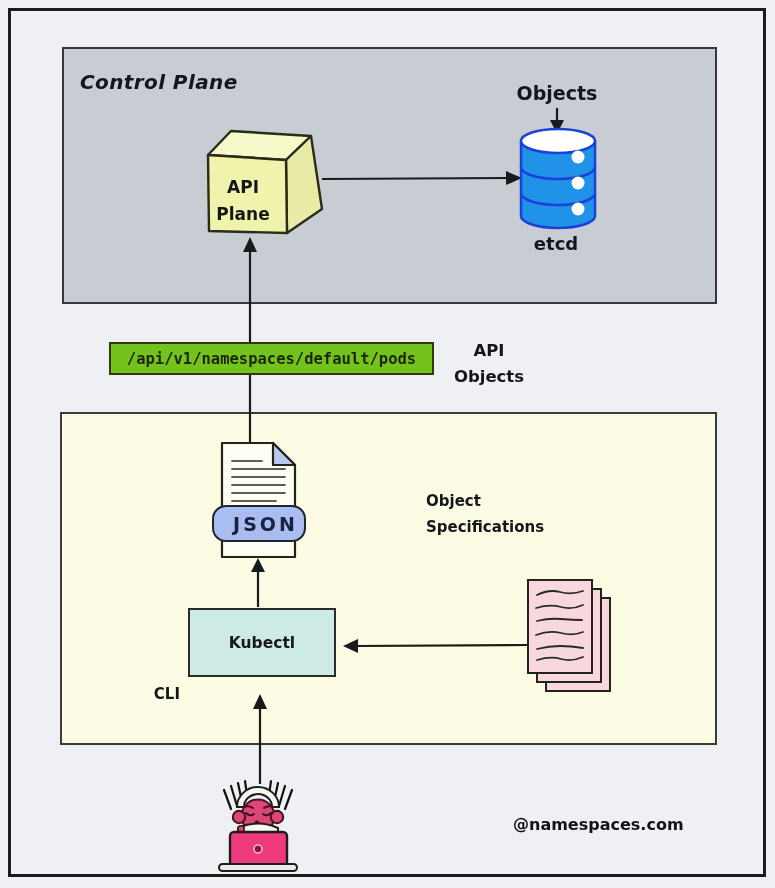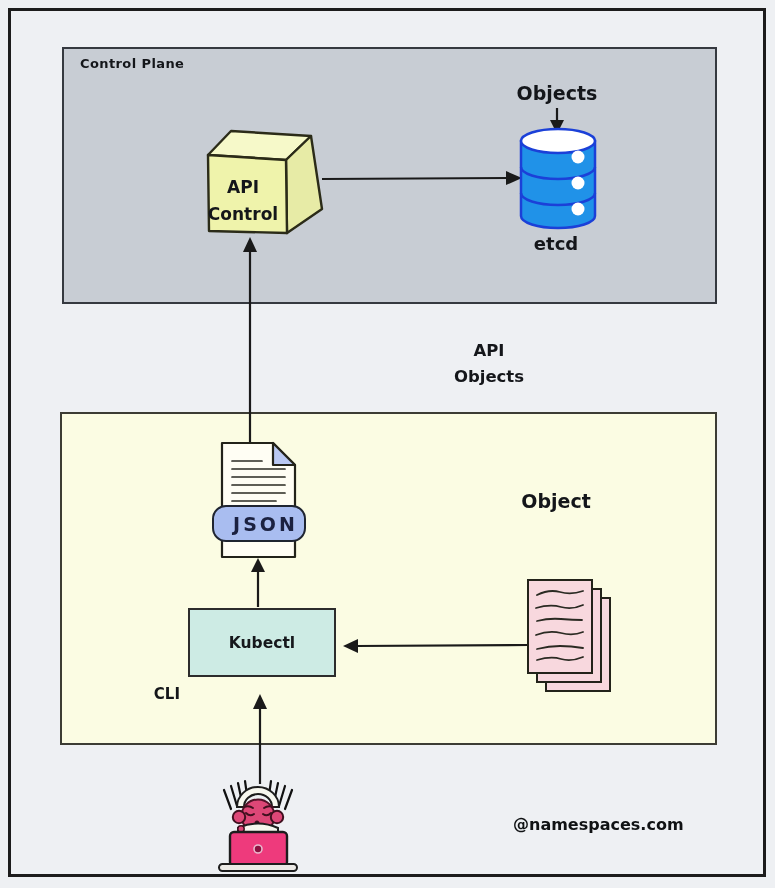--- a/index.html
+++ b/index.html
@@ -25,21 +25,21 @@
   .panel{position:absolute; box-sizing:border-box; z-index:1;}
   .control-plane{
     left:62px; top:47px; width:655px; height:257px;
     background:var(--control-plane-bg); border:2px solid #35393f;
   }
   .workspace{
     left:60px; top:412px; width:657px; height:333px;
     background:var(--workspace-bg); border:2px solid #3c3c34;
   }
   .lbl{position:absolute; color:#14161a; z-index:3; white-space:nowrap;}
-  .cp-title{left:80px; top:56px; font-size:13px; letter-spacing:.4px; font-weight:bold;}
+  .cp-title{left:80px; top:70px; font-size:20px; letter-spacing:.4px; font-weight:bold;font-style:italic;}
   .objects-lbl{left:507px; top:82px; width:100px; text-align:center; font-size:19px; font-weight:bold;}
   .etcd-lbl{left:506px; top:233px; width:100px; text-align:center; font-size:18px; font-weight:bold;}
   .cube-lbl{left:193px; top:174px; width:100px; text-align:center; font-size:17px; line-height:27px; font-weight:bold;}
   .api-path{
     position:absolute; left:109px; top:342px; width:325px; height:33px; z-index:3;
     background:var(--api-path-bg); border:2.5px solid var(--api-path-border);
     box-sizing:border-box; display:flex; align-items:center; justify-content:center;
     font-family:"DejaVu Sans Mono", monospace; font-weight:bold; font-size:15.5px; color:#1c2606;
   }
   .api-resource{left:437px; top:338px; width:104px; text-align:center; font-size:16.5px; line-height:26px; font-weight:bold;}
@@ -49,21 +49,21 @@
     background:var(--kubectl-bg); border:2px solid #2c2c2c; box-sizing:border-box;
     display:flex; align-items:center; justify-content:center;
     font-size:15.5px; font-weight:bold; color:#16181c;
   }
   .json-badge{
     position:absolute; left:212px; top:505px; width:94px; height:37px; z-index:3;
     background:var(--json-badge-bg); border:2.5px solid #1f2531; border-radius:14px;
     box-sizing:border-box; display:flex; align-items:center; justify-content:center;
     font-size:19px; font-weight:bold; letter-spacing:3px; color:#1b2140;padding-left:13px;
   }
-  .obj-specs{left:426px; top:489px; width:260px; text-align:center; font-size:19px; line-height:25.5px; font-weight:bold;}
+  .obj-specs{left:426px; top:489px; width:260px; text-align:left; font-size:15px; line-height:25.5px; font-weight:bold;}
   .watermark{left:513px; top:815px; font-size:16px; font-weight:bold; color:#101214;}
   svg.overlay{position:absolute; left:0; top:0; z-index:2; pointer-events:none;}
 </style>
 </head>
 <body>
 
 <div class="stage">
 
   <div class="frame"></div>
 
@@ -172,35 +172,37 @@
       <rect x="230" y="832" width="57" height="34" rx="4" style="fill:var(--laptop-pink)" stroke="#1d1d1d" stroke-width="2.4"></rect>
       <circle cx="258" cy="849" r="4" fill="#8c1140" stroke="#e9b9cd" stroke-width="1.6"></circle>
       <rect x="219" y="864" width="78" height="7" rx="3.5" fill="#eceae6" stroke="#1d1d1d" stroke-width="2"></rect>
     </g>
   </svg>
 
   <div class="lbl cp-title">Control Plane</div>
 
   <div class="lbl cube-lbl">
     <div>API</div>
-    <div>Control</div>
+    <div>Plane</div>
   </div>
 
   <div class="lbl objects-lbl">Objects</div>
   <div class="lbl etcd-lbl">etcd</div>
 
+  <div class="api-path">/api/v1/namespaces/default/pods</div>
 
   <div class="lbl api-resource">
     <div>API</div>
     <div>Objects</div>
   </div>
 
   <div class="json-badge">JSON</div>
 
   <div class="lbl obj-specs">
     <div>Object</div>
+    <div>Specifications</div>
   </div>
 
   <div class="lbl cli-lbl">CLI</div>
   <div class="kubectl-box">Kubectl</div>
 
   <div class="lbl watermark">@namespaces.com</div>
 </div>
 
 </body></html>

